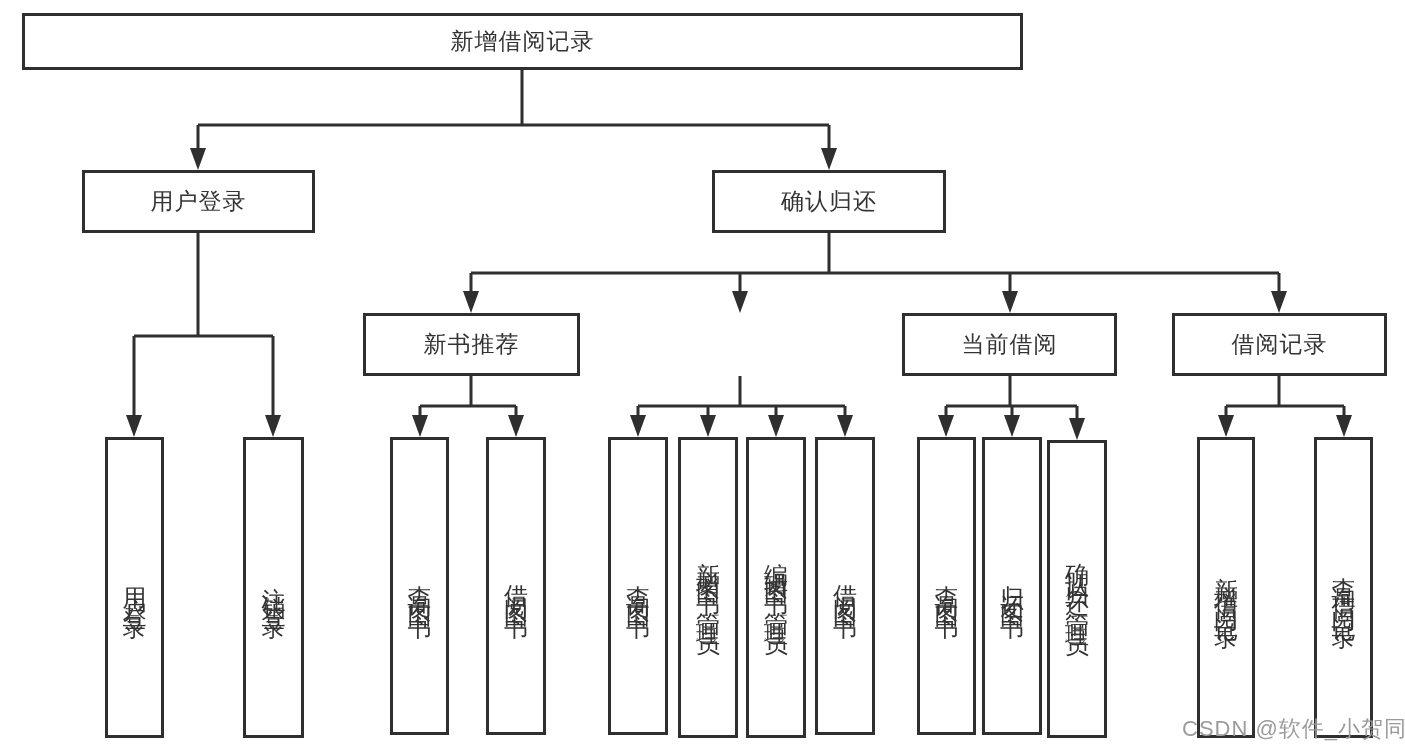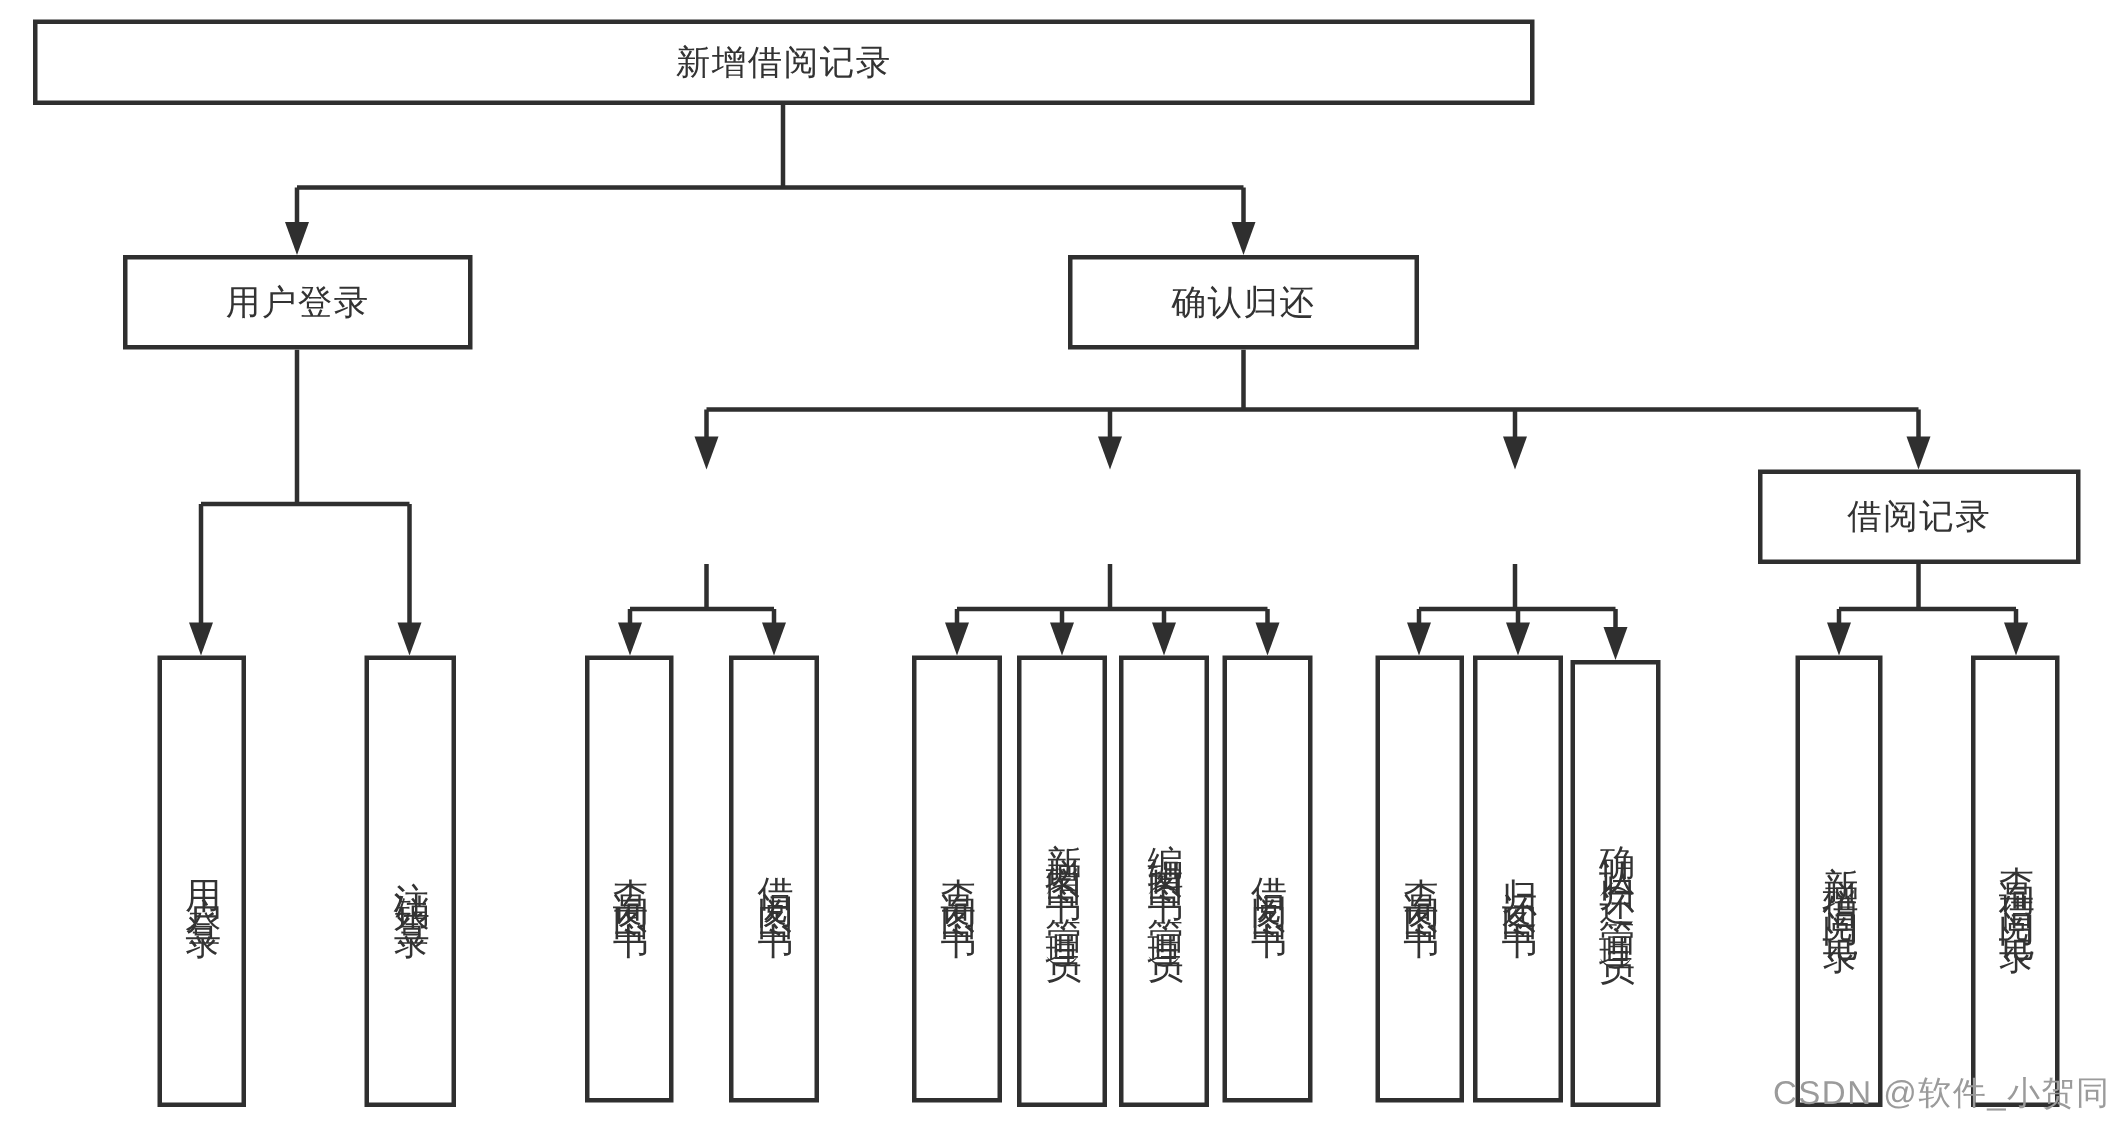--- a/index.html
+++ b/index.html
@@ -90,20 +90,22 @@
     <path d="M1279,376 V406 M1226,406 H1344 M1226,406 V418 M1344,406 V418"></path>
     <polygon points="1218,415 1234,415 1226,437"></polygon>
     <polygon points="1336,415 1352,415 1344,437"></polygon>
   </svg>
 
   <div class="hbox" style="left:22px;top:13px;width:1001px;height:57px">新增借阅记录</div>
 
   <div class="hbox" style="left:82px;top:170px;width:233px;height:63px">用户登录</div>
   <div class="hbox" style="left:712px;top:170px;width:234px;height:63px">确认归还</div>
 
+  <div class="hbox" style="left:363px;top:313px;width:217px;height:63px">新书推荐</div>
+  <div class="hbox" style="left:902px;top:313px;width:215px;height:63px">当前借阅</div>
   <div class="hbox" style="left:1172px;top:313px;width:215px;height:63px">借阅记录</div>
 
   <div class="vbox" style="left:105px;top:437px;width:59px;height:301px">
     <span>用户登录</span>
   </div>
   <div class="vbox" style="left:243px;top:437px;width:61px;height:301px">
     <span>注销登录</span>
   </div>
 
   <div class="vbox" style="left:390px;top:437px;width:59px;height:298px">

